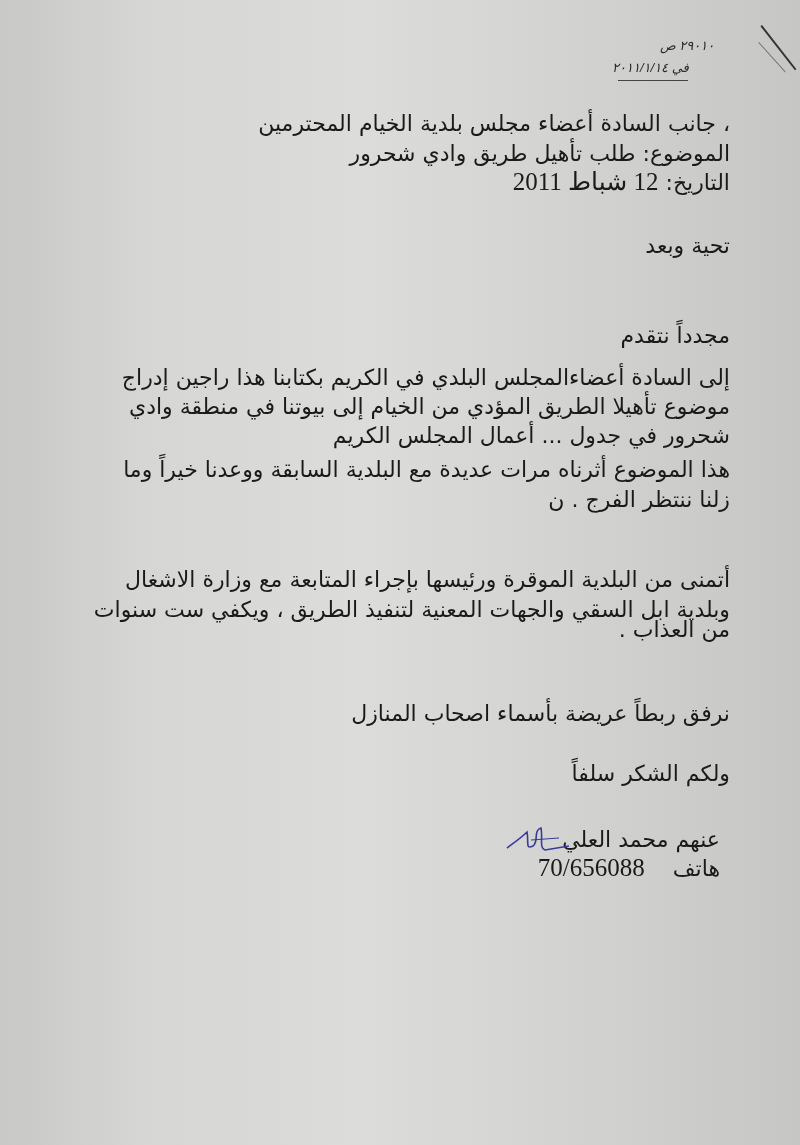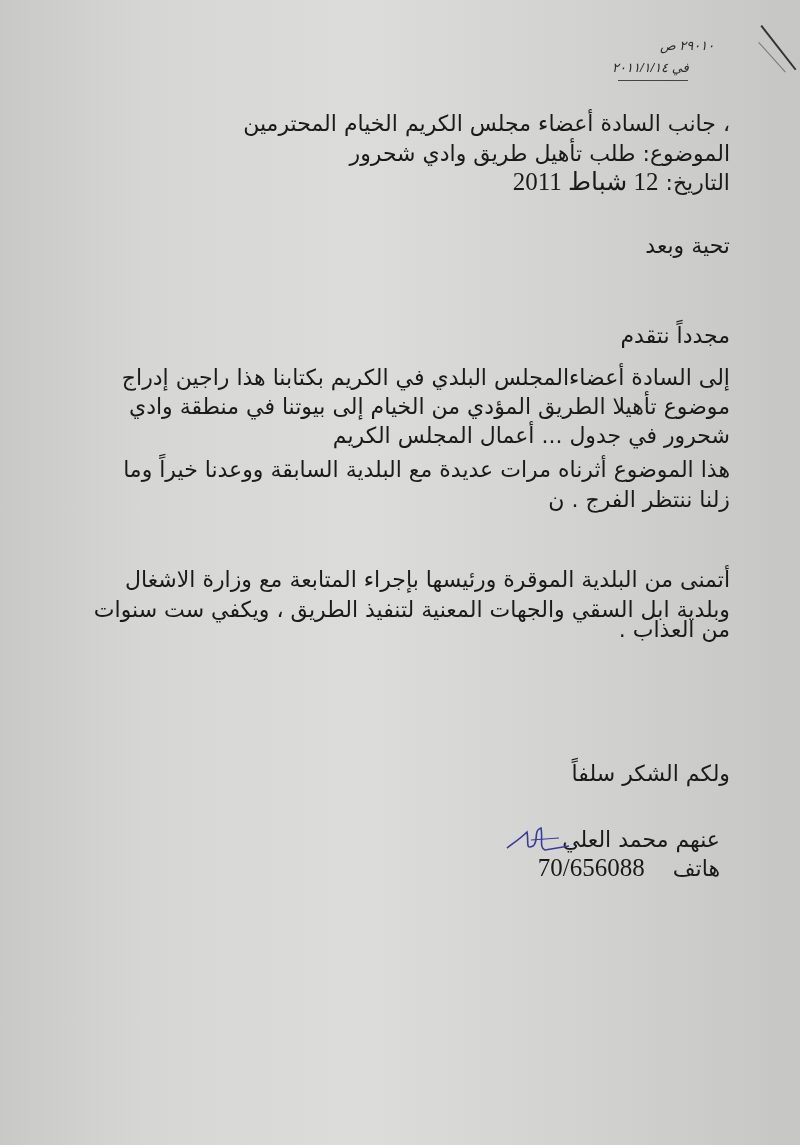--- a/index.html
+++ b/index.html
@@ -31,41 +31,42 @@
 
 <div class="page">
 
   <div class="stroke" style="left:762px;top:25px;width:56px;height:2px;transform:rotate(52deg);"></div>
   <div class="stroke" style="left:759px;top:42px;width:40px;height:1px;background:#777;transform:rotate(48deg);"></div>
 
   <div class="hand" style="left:660px;top:38px;font-size:13px;direction:rtl;">٢٩٠١٠ ص</div>
   <div class="hand" style="left:612px;top:60px;font-size:13px;direction:rtl;">في ٢٠١١/١/١٤</div>
   <div class="stroke" style="left:618px;top:80px;width:70px;height:1px;background:#444;"></div>
 
-  <div class="line" style="top:110px;">، جانب السادة أعضاء مجلس الكريم الخيام المحترمين</div>
+  <div class="line" style="top:110px;">، جانب السادة أعضاء مجلس بلدية الخيام المحترمين</div>
   <div class="line" style="top:140px;">الموضوع: طلب تأهيل طريق وادي شحرور</div>
   <div class="line" style="top:168px;">
     <span>التاريخ:</span>
     <span class="num">12 شباط 2011</span>
   </div>
 
   <div class="line" style="top:232px;">تحية وبعد</div>
 
   <div class="line" style="top:322px;">مجدداً نتقدم</div>
 
   <div class="line" style="top:364px;">إلى السادة أعضاءالمجلس البلدي في الكريم بكتابنا هذا راجين إدراج</div>
   <div class="line" style="top:393px;">موضوع تأهيلا الطريق المؤدي من الخيام إلى بيوتنا في منطقة وادي</div>
   <div class="line" style="top:422px;">شحرور في جدول ... أعمال المجلس الكريم</div>
   <div class="line" style="top:486px;">زلنا ننتظر الفرج . ن</div>
   <div class="line" style="top:456px;">هذا الموضوع أثرناه مرات عديدة مع البلدية السابقة ووعدنا خيراً وما</div>
 
   <div class="line" style="top:566px;">أتمنى من البلدية الموقرة ورئيسها بإجراء المتابعة مع وزارة الاشغال</div>
   <div class="line" style="top:596px;text-align:center;">وبلدية ابل السقي والجهات المعنية لتنفيذ الطريق ، ويكفي ست سنوات</div>
   <div class="line" style="top:616px;">من العذاب .</div>
 
+  <div class="line" style="top:700px;">نرفق ربطاً عريضة بأسماء اصحاب المنازل</div>
   <div class="line" style="top:760px;">ولكم الشكر سلفاً</div>
 
   <div class="line" style="top:826px;right:80px;">عنهم محمد العلي</div>
   <svg class="sig" width="70" height="40" viewBox="0 0 70 40" style="left:503px;top:820px;">
     <path d="M4 28 C12 22 18 18 24 12 C26 22 22 30 30 26 C36 22 30 10 38 8 C40 18 36 28 42 30 L66 26" fill="none" stroke="#3a3a9a" stroke-width="1.6"></path>
     <path d="M28 20 L56 18" fill="none" stroke="#3a3a9a" stroke-width="1.2"></path>
   </svg>
   <div class="line" style="top:854px;right:80px;">
     <span>هاتف</span>
     &nbsp;&nbsp;

